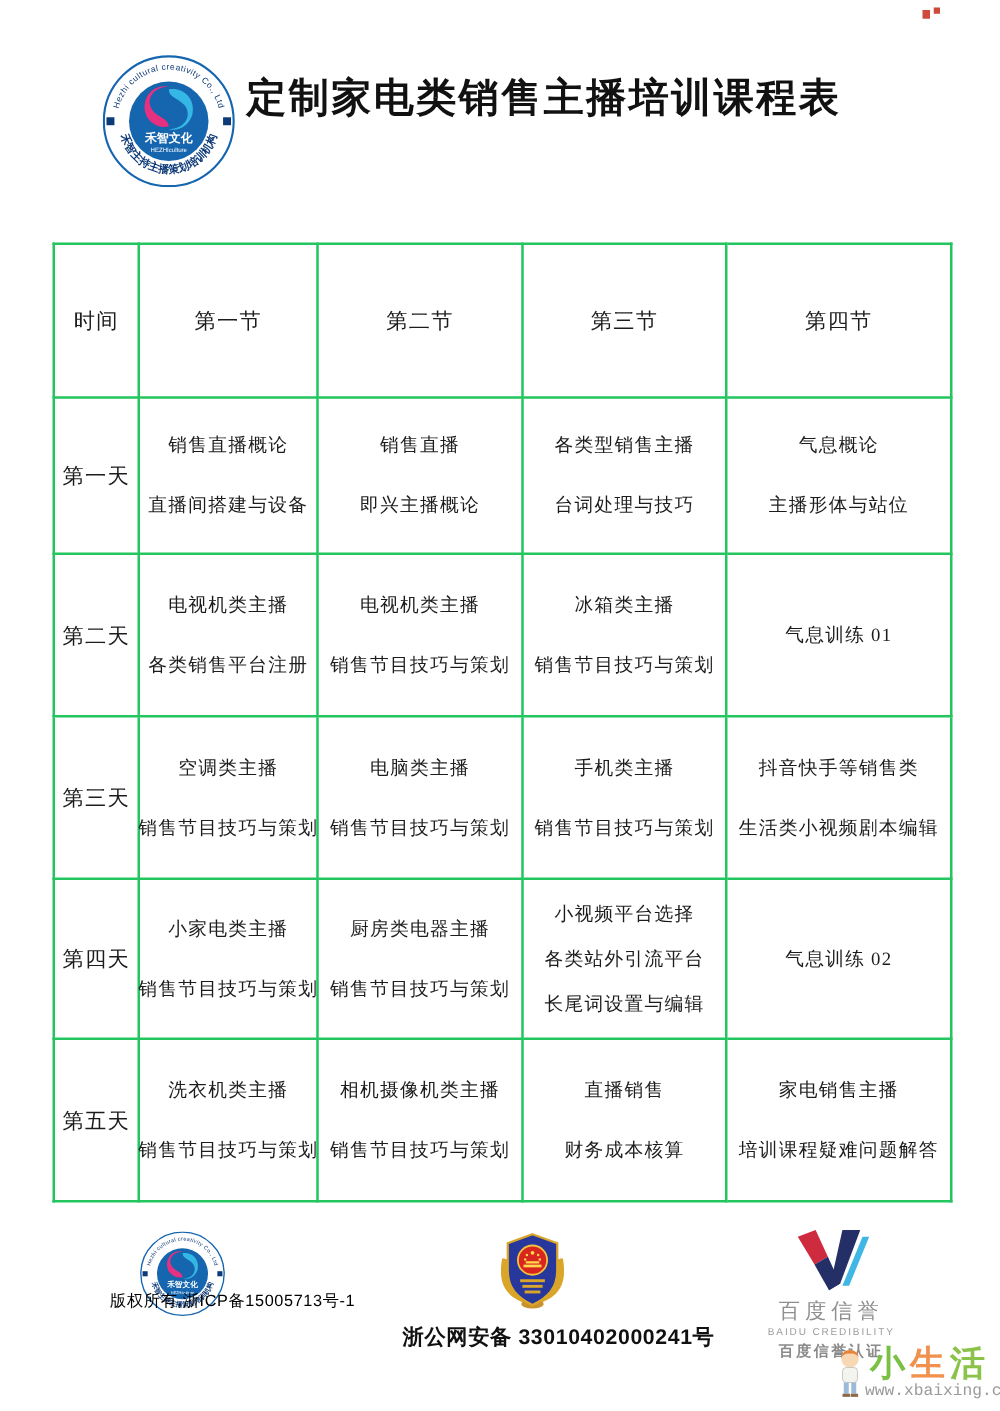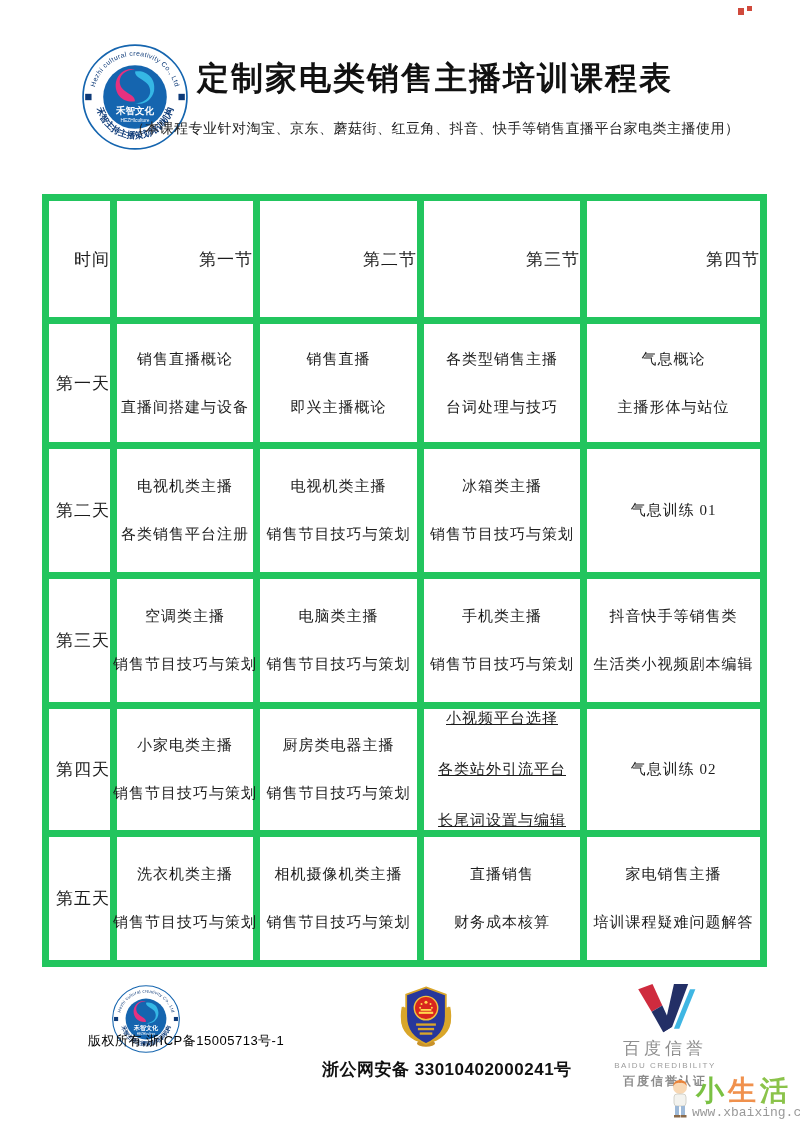--- a/index.html
+++ b/index.html
@@ -31,33 +31,33 @@
   table.course-table {
     position:absolute; left:42px; top:192px;
     border-collapse:collapse; table-layout:fixed; width:718px;
   }
   .course-table col.col-time { width:68px; }
   .course-table col.col-s1 { width:143px; }
   .course-table col.col-s2 { width:164px; }
   .course-table col.col-s3 { width:163px; }
   .course-table col.col-s4 { width:180px; }
   .course-table th, .course-table td {
-    border:7px solid #22c55e; padding:0; text-align:right; vertical-align:middle;
+    border:2px solid #22c55e; padding:0; text-align:center; vertical-align:middle;
     background:#ffffff;
   }
   .course-table thead tr { height:123px; }
   .course-table tbody tr:nth-child(1){ height:125px; }
   .course-table tbody tr:nth-child(2){ height:130px; }
   .course-table tbody tr:nth-child(3){ height:130px; }
   .course-table tbody tr:nth-child(4){ height:128px; }
   .course-table tbody tr:nth-child(5){ height:130px; }
   .course-table th { font-size:17px; font-weight:normal; letter-spacing:1px; color:#1c1c1c; }
   .day-cell { font-size:17px; letter-spacing:1px; color:#1c1c1c; }
   .cell-lines { display:flex; flex-direction:column; align-items:center; justify-content:center; gap:29px; }
-  .cell-lines.lines-3 { gap:32px;text-decoration:underline; }
+  .cell-lines.lines-3 { gap:17px; }
   .course-line { font-size:15px; letter-spacing:1px; white-space:nowrap; color:#1c1c1c; }
 
   
   .copyright-text {
     position:absolute; left:88px; top:1030px; font-family:"Liberation Sans","DejaVu Sans",sans-serif;
     font-size:13px; color:#000000; letter-spacing:0.5px;
   }
   .police-badge { position:absolute; left:390px; top:979px; width:72px; height:74px; }
   .police-record-text {
     position:absolute; left:322px; top:1056px; font-family:"Liberation Sans","DejaVu Sans",sans-serif;
@@ -148,21 +148,20 @@
 
   <div class="corner-artifact">
       <i></i>
       <i></i>
     </div>
 
   <svg class="hezhi-logo-main">
     <use href="#hezhi-badge"></use>
   </svg>
   <div class="doc-title">定制家电类销售主播培训课程表</div>
-  <div class="doc-subtitle">（本课程专业针对淘宝、京东、蘑菇街、红豆角、抖音、快手等销售直播平台家电类主播使用）</div>
 
   <table class="course-table">
     <colgroup>
       <col class="col-time">
         <col class="col-s1">
         <col class="col-s2">
         <col class="col-s3">
         <col class="col-s4">
     </colgroup>
     <thead>

